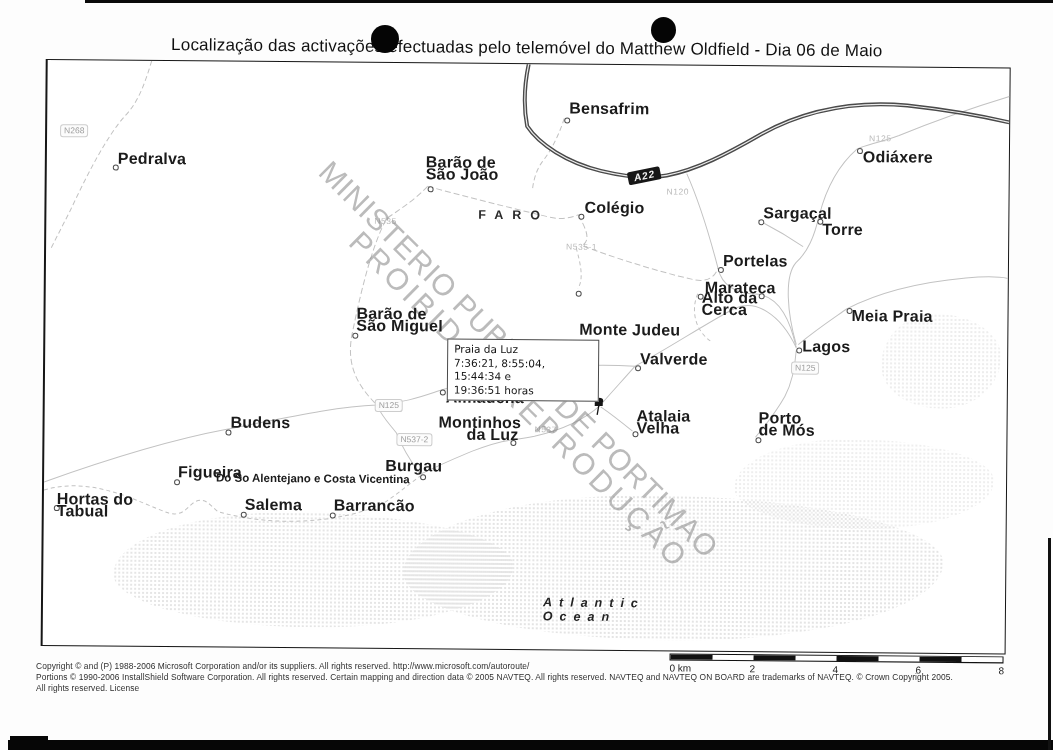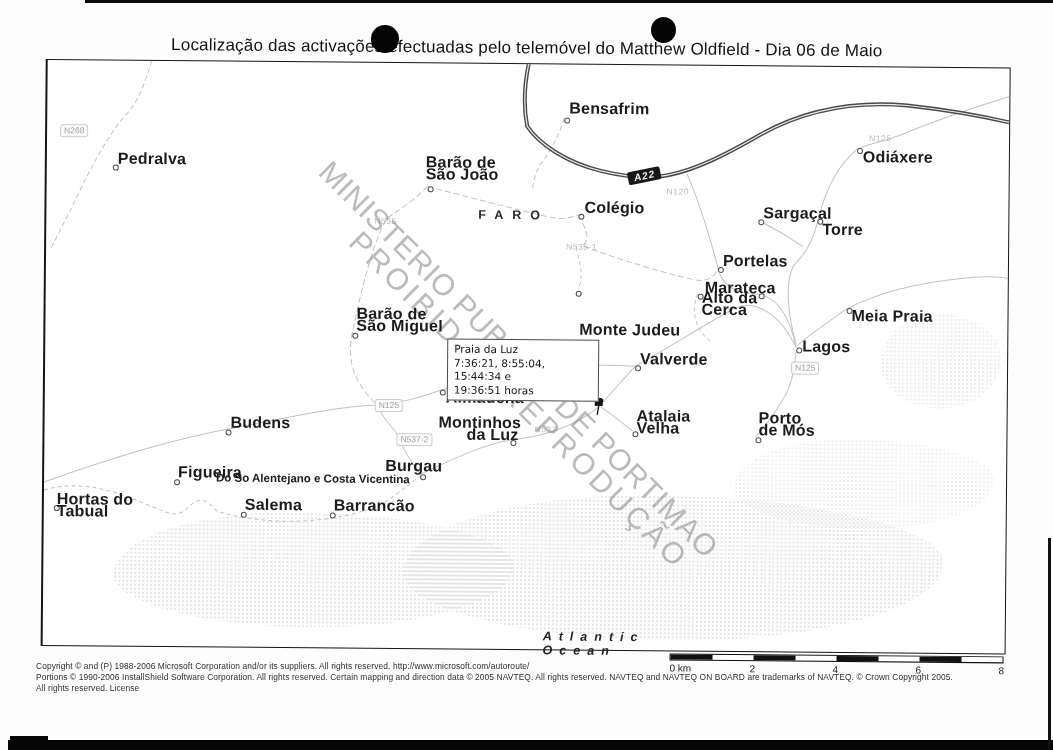--- a/index.html
+++ b/index.html
@@ -34,21 +34,21 @@
   .ghostlbl{position:absolute;z-index:2;font-size:8.5px;color:#b9b9b9;white-space:nowrap;letter-spacing:.5px;}
   .shieldlbl{position:absolute;z-index:2;font-size:8.5px;color:#9d9d9d;border:1px solid #cdcdcd;
       border-radius:3px;background:rgba(252,252,252,.92);padding:0 3px;line-height:11px;white-space:nowrap;}
   .mwylbl{position:absolute;z-index:5;font-size:10px;font-weight:bold;font-style:italic;color:#f4f4f4;
       background:#171717;padding:1px 6px;border-radius:2px;transform:rotate(-12deg);letter-spacing:1px;}
   .faro{position:absolute;left:432px;top:144px;z-index:4;font-weight:bold;font-size:12.5px;
       letter-spacing:9px;color:#2a2a2a;}
   .park{position:absolute;left:172px;top:410px;z-index:4;font-weight:bold;font-size:11.5px;color:#1b1b1b;
       white-space:nowrap;}
   .ocean{position:absolute;left:500px;top:531px;z-index:4;font-weight:bold;font-style:italic;
-      font-size:12.5px;line-height:14px;color:#222;letter-spacing:7px;white-space:nowrap;margin-top:34px;}
+      font-size:12.5px;line-height:14px;color:#222;letter-spacing:7px;white-space:nowrap;}
   
   .callout{position:absolute;left:402px;top:275px;width:138px;z-index:6;background:#fff;
       border:1.2px solid #4a4a4a;padding:3px 6px;font-family:"DejaVu Sans",sans-serif;
       font-size:10.5px;line-height:13.5px;color:#131313;}
   .callout-tail{position:absolute;left:0;top:0;z-index:5;overflow:visible;}
   
   .scalebar{position:absolute;left:627px;top:588px;width:332px;height:5px;border:1px solid #111;
       display:flex;z-index:6;background:#fff;}
   .scalebar .seg{flex:1 1 auto;}
   .scalebar .seg.b{background:#111;}

